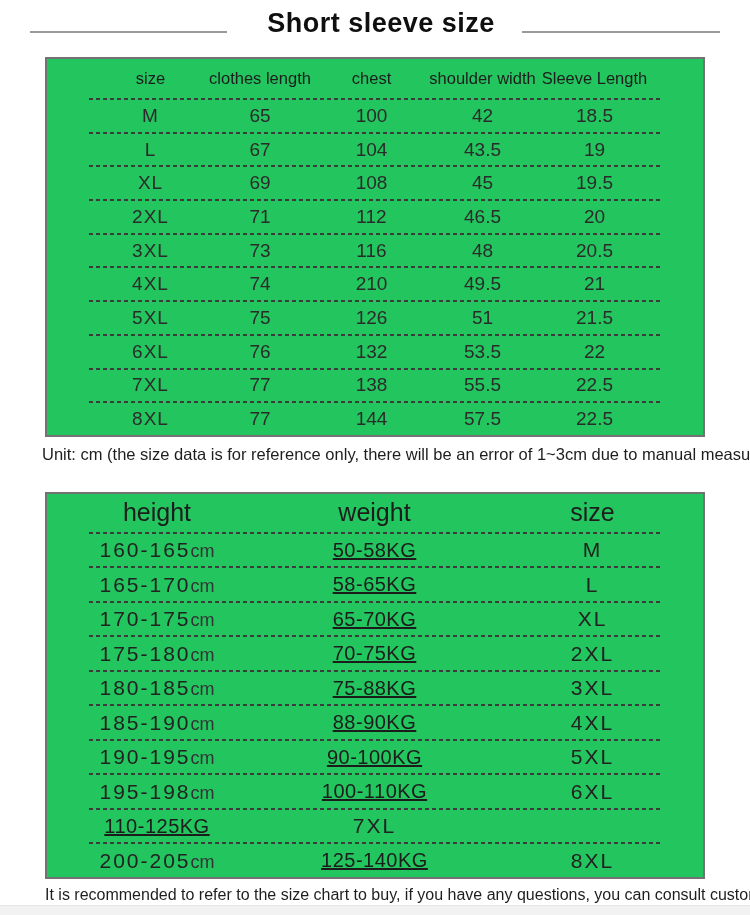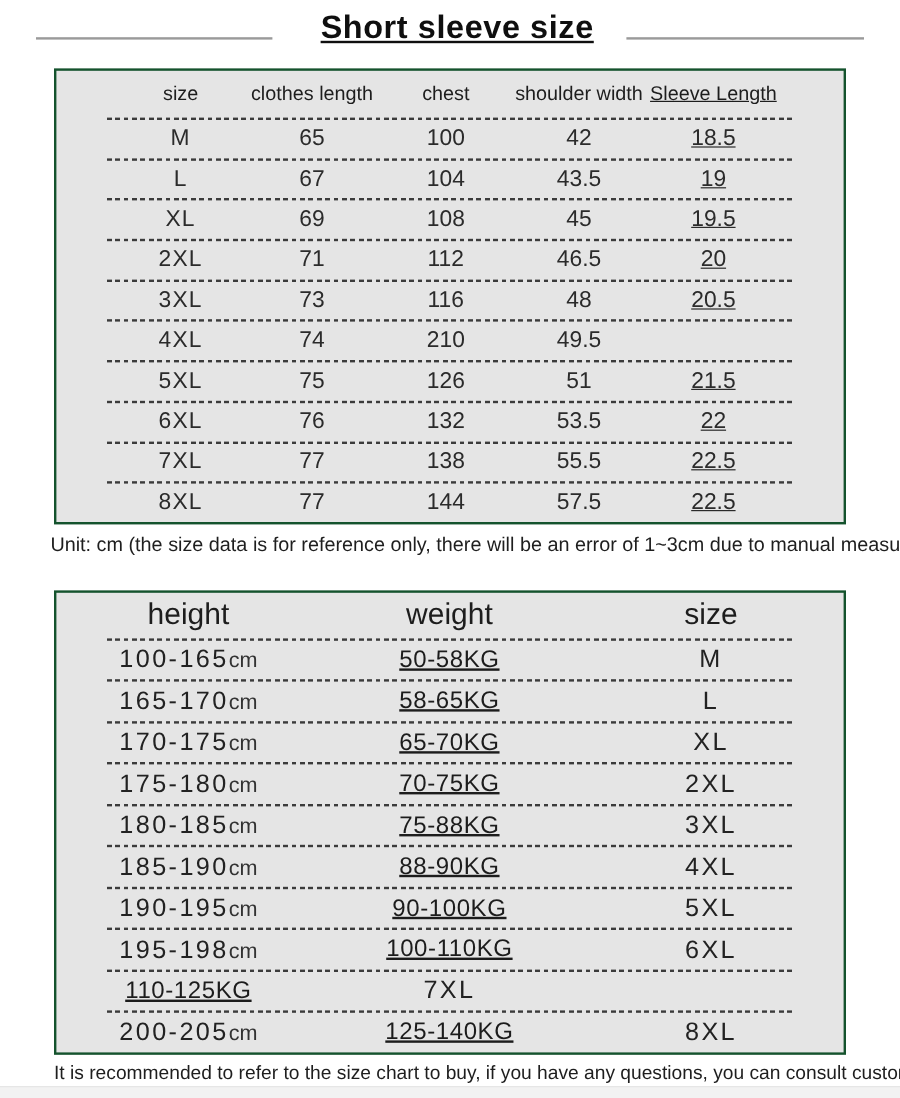--- a/index.html
+++ b/index.html
@@ -16,51 +16,50 @@
   
   .title-row{
     display:flex;align-items:center;justify-content:center;
     height:34px;
   }
   .title{
     margin:0;
     font-size:27px;font-weight:700;color:#0f0f0f;
     letter-spacing:0.5px;
     white-space:nowrap;
-    text-decoration:underline;
   }
   .hr{height:2px;background:#9a9a9a;position:relative;top:9px;}
   .hr-left{width:197px;margin-right:40px;}
   .hr-right{width:198px;margin-left:27px;}
   
   .tbox{
     margin-left:45px;
     width:660px;
-    border:2px solid #14532d;
+    border:2px solid #737373;
     box-sizing:border-box;
-    background:#e5e5e5;
+    background:#22c55e;
   }
   .t1{margin-top:17px;}
   .t2{margin-top:28px;}
   .dash{
     height:2px;
     margin:0 40px 0 42px;
     background:repeating-linear-gradient(to right,#3b3b3b 0 4px,transparent 4px 7px);
   }
   
   .t1-row{
     display:grid;
     grid-template-columns:157px 112px 111px 111px 165px;
     align-items:center;
   }
   .t1-head{height:39px;font-size:16.5px;color:#1d1d1d;}
   .t1-data{height:31.7px;font-size:19px;color:#2b2b2b;}
   .t1 .c{text-align:center;}
   .t1 .c1{padding-left:50px;letter-spacing:1px;}
-  .t1 .c5{padding-right:52px;text-decoration:underline;}
+  .t1 .c5{padding-right:52px;}
   .t1-head .c1{letter-spacing:0;}
   
   .t2-row{
     display:grid;
     grid-template-columns:220px 215px 221px;
     align-items:center;
   }
   .t2-head{height:38px;font-size:25px;color:#1d1d1d;}
   .t2-data{height:32.5px;}
   .t2 .c{text-align:center;}
@@ -148,20 +147,21 @@
       <div class="c c4">48</div>
       <div class="c c5">20.5</div>
     </div>
     <div class="dash"></div>
 
     <div class="t1-row t1-data">
       <div class="c c1">4XL</div>
       <div class="c c2">74</div>
       <div class="c c3">210</div>
       <div class="c c4">49.5</div>
+      <div class="c c5">21</div>
     </div>
     <div class="dash"></div>
 
     <div class="t1-row t1-data">
       <div class="c c1">5XL</div>
       <div class="c c2">75</div>
       <div class="c c3">126</div>
       <div class="c c4">51</div>
       <div class="c c5">21.5</div>
     </div>
@@ -198,21 +198,21 @@
 
   <div class="tbox t2">
     <div class="t2-row t2-head">
       <div class="c">height</div>
       <div class="c">weight</div>
       <div class="c">size</div>
     </div>
     <div class="dash"></div>
 
     <div class="t2-row t2-data">
-      <div class="c"><span class="hv">100-165</span><span class="hu">cm</span></div>
+      <div class="c"><span class="hv">160-165</span><span class="hu">cm</span></div>
       <div class="c wv">50-58KG</div>
       <div class="c sv">M</div>
     </div>
     <div class="dash"></div>
 
     <div class="t2-row t2-data">
       <div class="c"><span class="hv">165-170</span><span class="hu">cm</span></div>
       <div class="c wv">58-65KG</div>
       <div class="c sv">L</div>
     </div>

